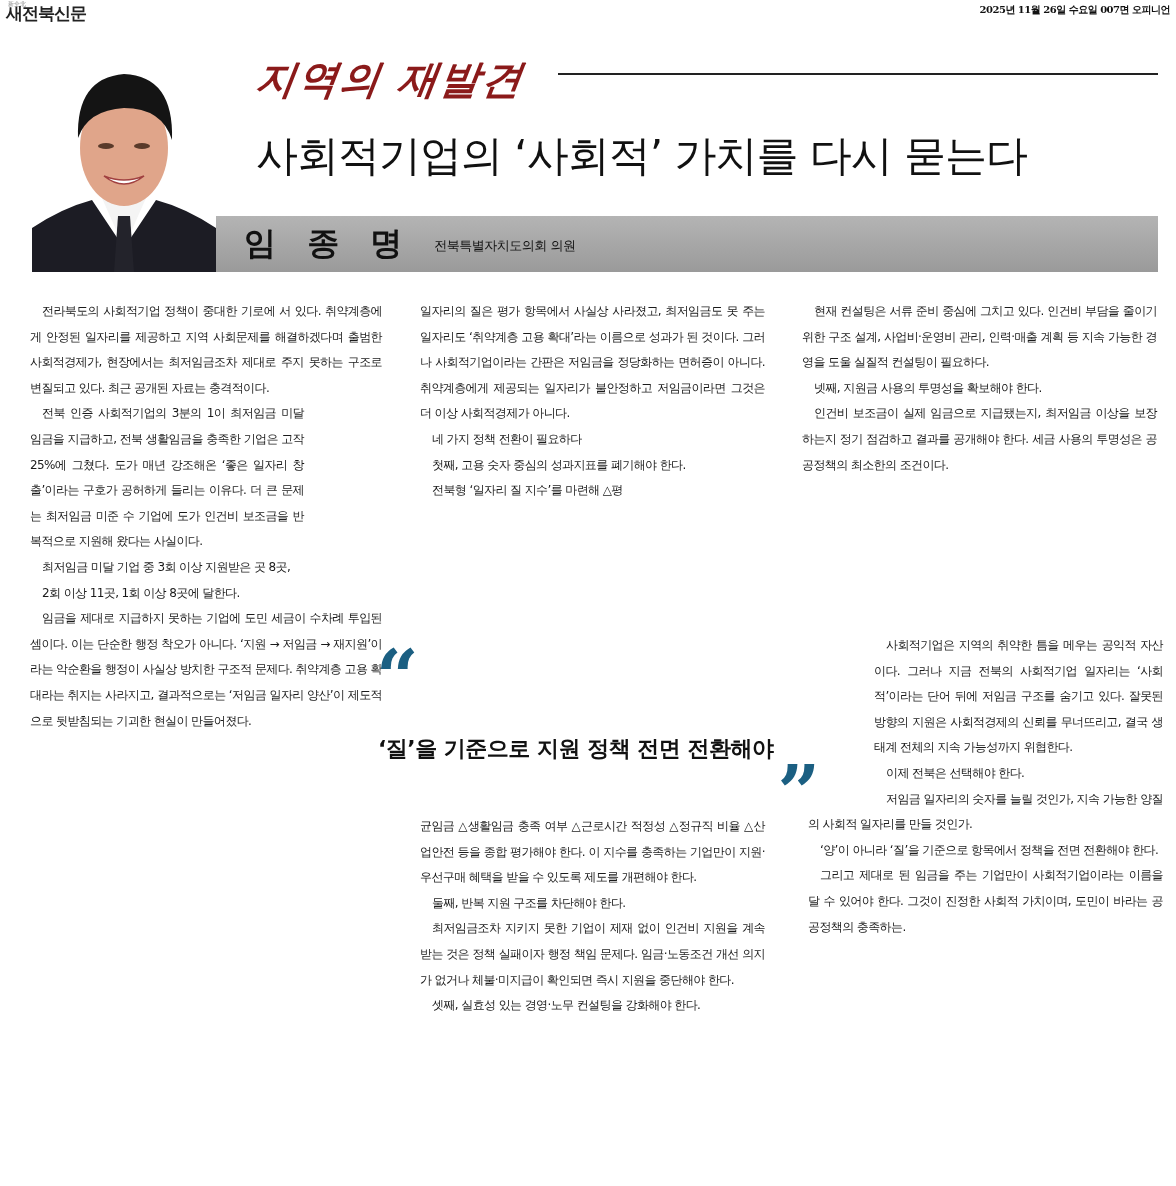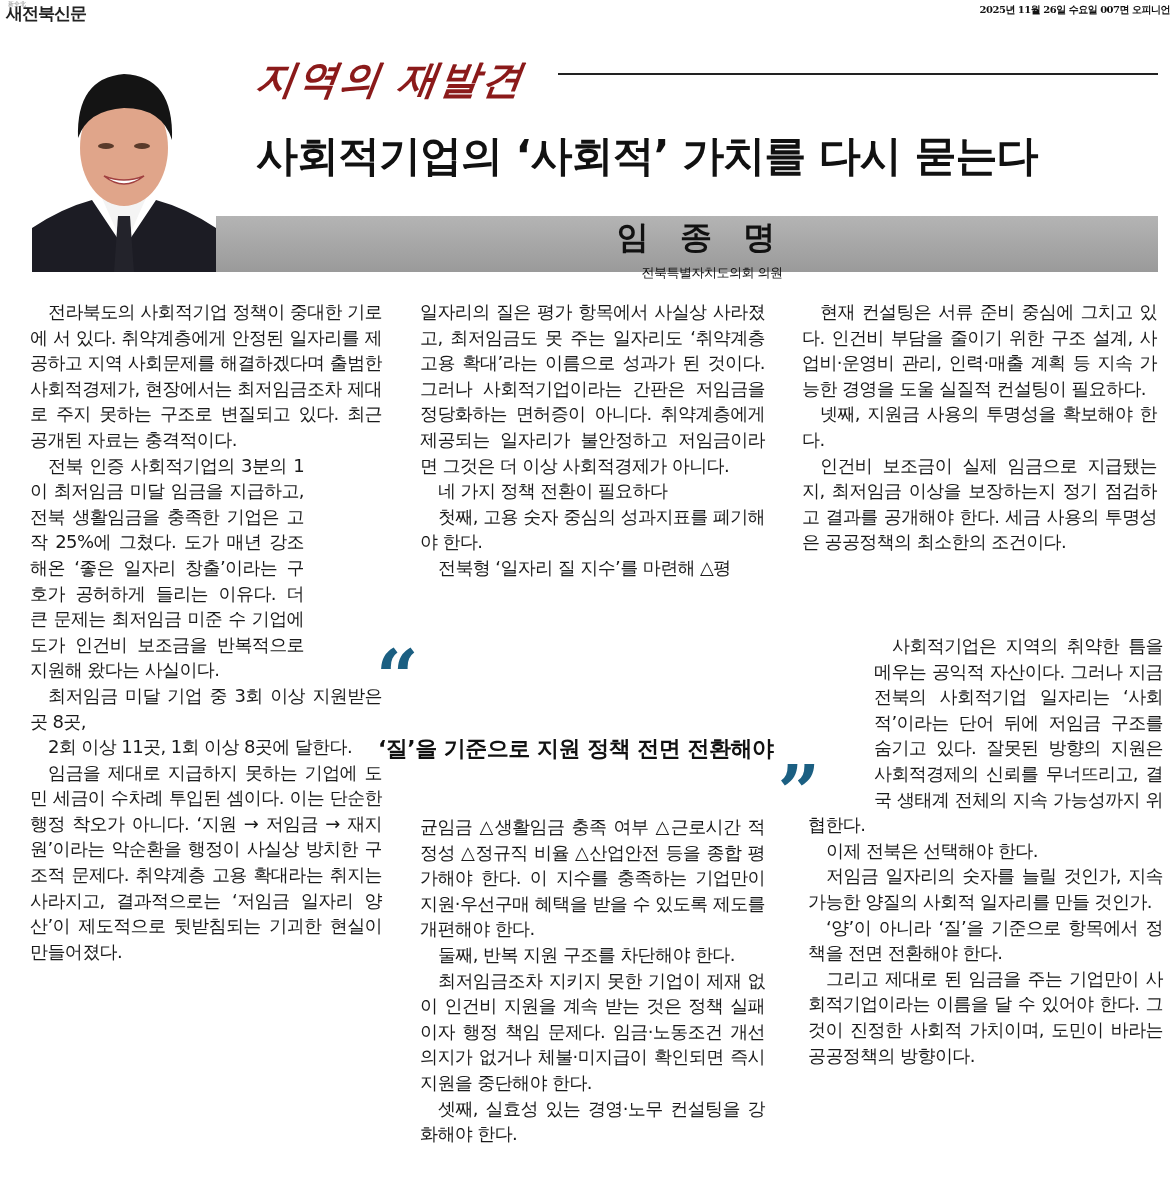--- a/index.html
+++ b/index.html
@@ -9,27 +9,27 @@
   .masthead { position:absolute; left:6px; top:2px; font-family:"DejaVu Sans", sans-serif; font-weight:bold; font-size:17px; letter-spacing:-1px; color:#222; }
   .masthead .tiny { position:absolute; left:2px; top:-2px; font-size:6px; color:#888; font-weight:normal; letter-spacing:0; }
   .dateline { position:absolute; right:6px; top:3px; font-family:"DejaVu Serif", serif; font-weight:bold; font-size:10px; color:#111; letter-spacing:-0.5px; }
 
   .photo { position:absolute; left:32px; top:48px; width:184px; height:224px; overflow:hidden; }
   .photo svg { width:100%; height:100%; display:block; }
 
   .series { position:absolute; left:256px; top:52px; font-family:"DejaVu Serif", serif; font-style:italic; font-weight:bold; font-size:40px; color:#8b1a1a; letter-spacing:2px; transform:skewX(-8deg); }
   .series-rule { position:absolute; left:558px; top:73px; width:600px; height:2px; background:#222; }
 
-  .headline { position:absolute; left:256px; top:128px; font-family:"DejaVu Sans", sans-serif; font-size:42px; font-weight:bold; color:#111; letter-spacing:-1px; }
+  .headline { position:absolute; left:256px; top:128px; font-family:"DejaVu Sans", sans-serif; font-size:42px; font-weight:normal; color:#111; letter-spacing:-1px; }
 
-  .byline-bar { position:absolute; left:216px; top:216px; width:942px; height:56px; background:linear-gradient(180deg,#b4b4b4 0%,#9a9a9a 100%); display:flex; align-items:center; padding-left:28px;flex-direction:column; }
+  .byline-bar { position:absolute; left:216px; top:216px; width:942px; height:56px; background:linear-gradient(180deg,#b4b4b4 0%,#9a9a9a 100%); display:flex; align-items:center; padding-left:28px; }
   .byline-name { font-family:"DejaVu Sans", sans-serif; font-weight:bold; font-size:32px; color:#111; letter-spacing:10px; }
   .byline-title { font-family:"DejaVu Sans", sans-serif; font-size:13px; color:#111; margin-left:22px; margin-top:4px; letter-spacing:-0.5px; }
 
-  .col { position:absolute; font-family:"DejaVu Sans", sans-serif; font-size:18px; line-height:25.6px; color:#1a1a1a; letter-spacing:-0.6px; text-align:justify; }
+  .col { position:absolute; font-family:"DejaVu Sans", sans-serif; font-size:12px; line-height:25.6px; color:#1a1a1a; letter-spacing:-0.6px; text-align:justify; }
   .col p { text-indent:1em; }
   .col p.cont { text-indent:0; }
   .col1 { left:30px; top:299px; width:352px; }
   .col2a { left:420px; top:299px; width:345px; }
   .col2b { left:420px; top:814px; width:345px; }
   .col3a { left:802px; top:299px; width:355px; }
   .col3b { left:808px; top:633px; width:355px; }
 
   .float-left { float:right; width:78px; height:180px; }
   .float-right-3 { float:left; width:66px; height:158px; }
@@ -108,14 +108,14 @@
   <p>넷째, 지원금 사용의 투명성을 확보해야 한다.</p>
   <p>인건비 보조금이 실제 임금으로 지급됐는지, 최저임금 이상을 보장하는지 정기 점검하고 결과를 공개해야 한다. 세금 사용의 투명성은 공공정책의 최소한의 조건이다.</p>
 </div>
 
 <div class="col col3b">
   <div class="float-right-3"></div>
   <p>사회적기업은 지역의 취약한 틈을 메우는 공익적 자산이다. 그러나 지금 전북의 사회적기업 일자리는 ‘사회적’이라는 단어 뒤에 저임금 구조를 숨기고 있다. 잘못된 방향의 지원은 사회적경제의 신뢰를 무너뜨리고, 결국 생태계 전체의 지속 가능성까지 위협한다.</p>
   <p>이제 전북은 선택해야 한다.</p>
   <p>저임금 일자리의 숫자를 늘릴 것인가, 지속 가능한 양질의 사회적 일자리를 만들 것인가.</p>
   <p>‘양’이 아니라 ‘질’을 기준으로 항목에서 정책을 전면 전환해야 한다.</p>
-  <p>그리고 제대로 된 임금을 주는 기업만이 사회적기업이라는 이름을 달 수 있어야 한다. 그것이 진정한 사회적 가치이며, 도민이 바라는 공공정책의 방향이다.</p>
+  <p>그리고 제대로 된 임금을 주는 기업만이 사회적기업이라는 이름을 달 수 있어야 한다. 그것이 진정한 사회적 가치이며, 도민이 바라는 공공정책의 충족하는.</p>
 </div>
 
 </body></html>

